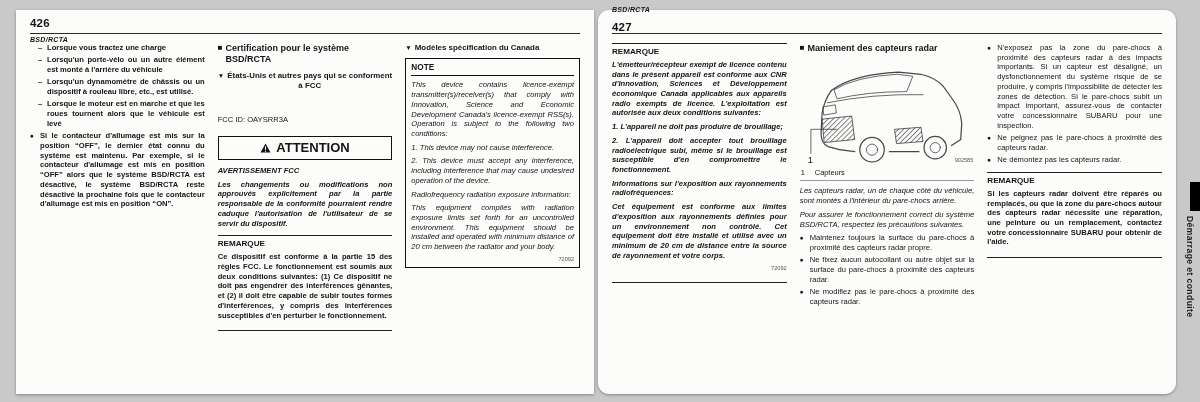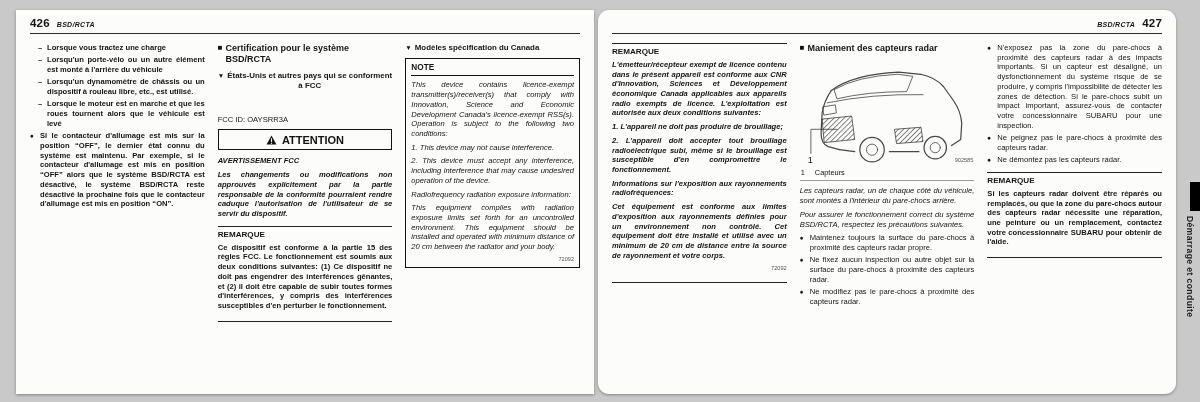--- a/index.html
+++ b/index.html
@@ -17,21 +17,21 @@
     position:absolute; top:10px; width:578px; height:384px;
     background:#fcfcfb;
     box-shadow:0 1px 3px rgba(0,0,0,.35);
   }
   .page.pleft  { left:16px; }
   .page.pright { left:598px;border-radius:11px; }
 
   .page-header {
     position:absolute; top:7px; left:14px; right:14px; height:17px;
     border-bottom:1.2px solid #2a2a2a;
-    display:flex; align-items:baseline; gap:7px;
+    display:flex; align-items:baseline; gap:7px;flex-direction:column;
   }
   .page-header.hdr-right { justify-content:flex-end; }
   .pnum { font-size:11.5px; font-weight:bold; letter-spacing:.2px; }
   .runtitle { font-size:7px; font-weight:bold; font-style:italic; letter-spacing:.3px; padding-bottom:1px; }
 
   .cols {
     position:absolute; top:33px; left:14px; right:14px; bottom:8px;
     display:flex; gap:13px;
   }
   .col { flex:1 1 0; min-width:0; font-size:7.6px; line-height:1.28; text-align:justify; }
@@ -48,24 +48,24 @@
 
   .li { display:flex; gap:3px; margin-bottom:2.5px; }
   .li .marker { flex:0 0 auto; width:7px; text-align:left; }
   .li.dash .marker { width:6px; }
   .li .txt { flex:1 1 auto; min-width:0; }
   .sublist { padding-left:8px; margin-bottom:3px; }
   .li.bullet .marker { font-size:6.5px; line-height:1.55; }
 
   .attn-box {
     border:1.6px solid #111;
-    margin:5px 0 6px;
+    margin:12px 0 6px;
     padding:2.5px 4px;
     display:flex; align-items:center; justify-content:center; gap:5px;
-    font-weight:bold; font-size:11px;
+    font-weight:bold; font-size:13px;
   }
   .warn-tri { width:11px; height:10px; display:block; }
 
   .remarque { border-top:.9px solid #222; border-bottom:.9px solid #222; padding:3px 0 10px; margin-top:7px; }
   .rq-title { font-weight:bold; font-size:8.1px; margin-bottom:2.5px; text-align:left; }
   .rq-body { font-weight:bold; }
 
   .note-box { border:1.2px solid #111; padding:4px 5px 4px; }
   .note-title { font-weight:bold; font-size:8.2px; border-bottom:.9px solid #111; padding-bottom:2px; margin-bottom:4px; text-align:left; }
   .code-line { text-align:right; font-size:5.6px; color:#555; margin-top:3px; }
@@ -232,21 +232,21 @@
 
         <p class="para">Les capteurs radar, un de chaque côté du véhicule, sont montés à l'intérieur du pare-chocs arrière.</p>
         <p class="para">Pour assurer le fonctionnement correct du système BSD/RCTA, respectez les précautions suivantes.</p>
 
         <div class="li bullet">
           <span class="marker">●</span>
           <span class="txt">Maintenez toujours la surface du pare-chocs à proximité des capteurs radar propre.</span>
         </div>
         <div class="li bullet">
           <span class="marker">●</span>
-          <span class="txt">Ne fixez aucun inspection ou autre objet sur la surface du pare-chocs à proximité des capteurs radar.</span>
+          <span class="txt">Ne fixez aucun autocollant ou autre objet sur la surface du pare-chocs à proximité des capteurs radar.</span>
         </div>
         <div class="li bullet">
           <span class="marker">●</span>
           <span class="txt">Ne modifiez pas le pare-chocs à proximité des capteurs radar.</span>
         </div>
       </div>
 
       <div class="col">
         <div class="li bullet">
           <span class="marker">●</span>

